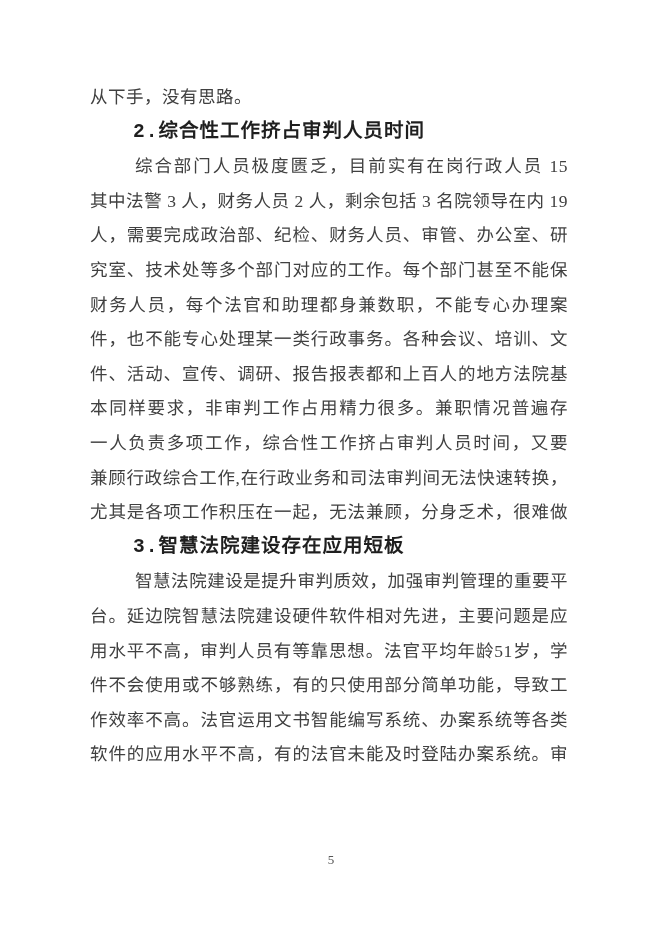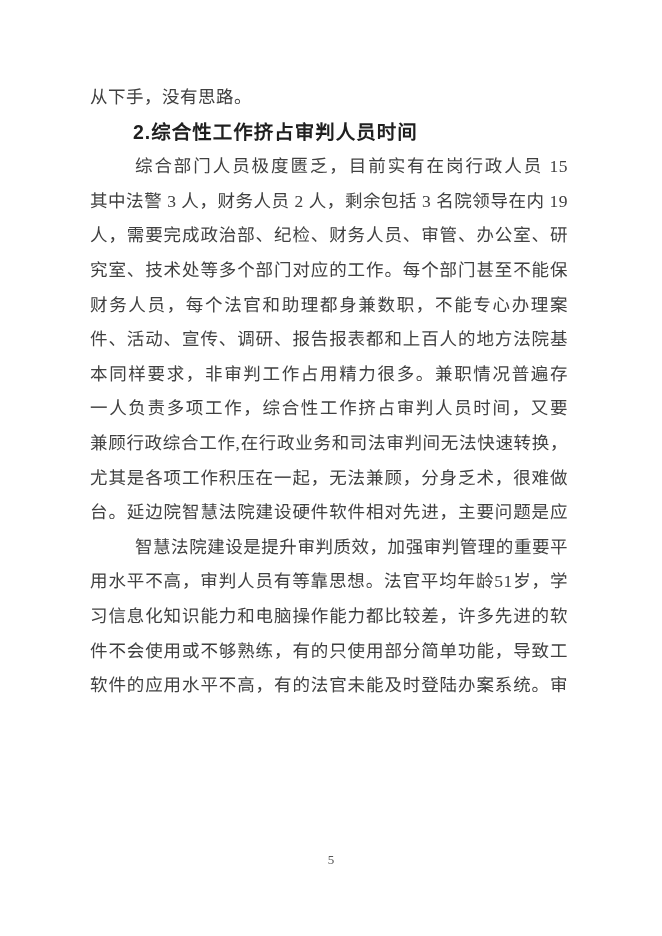--- a/index.html
+++ b/index.html
@@ -36,21 +36,21 @@
     text-align: center;
     text-align-last: left;
   }
   .doc-line.para-start {
     text-indent: 45px;
   }
   .doc-line.heading {
     text-indent: 43px;
     text-align: left;
     text-align-last: left;
-    font-family: Liberation Sans, sans-serif;
+    font-family: Liberation Mono, monospace;
     font-weight: bold;
     font-size: 19.5px;
     letter-spacing: 1px;
     color: #1f1f1f;
   }
   .page-number {
     position: absolute;
     top: 851px;
     left: 0;
     width: 662px;
@@ -66,26 +66,28 @@
 
 <div class="page">
   <div class="doc-body">
       <div class="doc-line para-end">从下手，没有思路。</div>
       <div class="doc-line heading">2.综合性工作挤占审判人员时间</div>
       <div class="doc-line para-start">综合部门人员极度匮乏，目前实有在岗行政人员 15 人，</div>
       <div class="doc-line line">其中法警 3 人，财务人员 2 人，剩余包括 3 名院领导在内 19</div>
       <div class="doc-line line">人，需要完成政治部、纪检、财务人员、审管、办公室、研</div>
       <div class="doc-line line">究室、技术处等多个部门对应的工作。每个部门甚至不能保</div>
       <div class="doc-line line">财务人员，每个法官和助理都身兼数职，不能专心办理案</div>
+      <div class="doc-line line">件，也不能专心处理某一类行政事务。各种会议、培训、文</div>
       <div class="doc-line line">件、活动、宣传、调研、报告报表都和上百人的地方法院基</div>
       <div class="doc-line line">本同样要求，非审判工作占用精力很多。兼职情况普遍存在，</div>
       <div class="doc-line line">一人负责多项工作，综合性工作挤占审判人员时间，又要</div>
       <div class="doc-line line">兼顾行政综合工作,在行政业务和司法审判间无法快速转换，</div>
       <div class="doc-line line">尤其是各项工作积压在一起，无法兼顾，分身乏术，很难做</div>
+      <div class="doc-line heading">3.智慧法院建设存在应用短板</div>
+      <div class="doc-line para-start">智慧法院建设是提升审判质效，加强审判管理的重要平</div>
       <div class="doc-line line">台。延边院智慧法院建设硬件软件相对先进，主要问题是应</div>
-      <div class="doc-line para-start">智慧法院建设是提升审判质效，加强审判管理的重要平</div>
       <div class="doc-line line">用水平不高，审判人员有等靠思想。法官平均年龄51岁，学</div>
-      <div class="doc-line line">习信息化知识能力和电脑操作能力都比较差，许多先进的软</div>
       <div class="doc-line line">件不会使用或不够熟练，有的只使用部分简单功能，导致工</div>
+      <div class="doc-line line">作效率不高。法官运用文书智能编写系统、办案系统等各类</div>
       <div class="doc-line line">软件的应用水平不高，有的法官未能及时登陆办案系统。审</div>
     </div>
   <div class="page-number">5</div>
 </div>
 
 </body></html>

